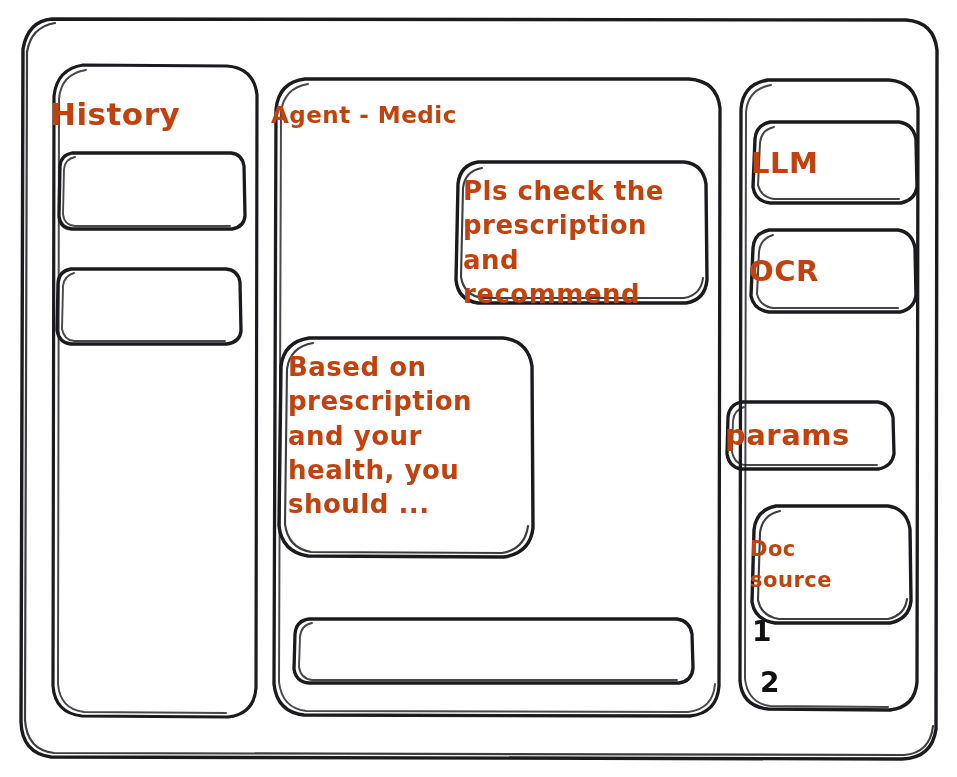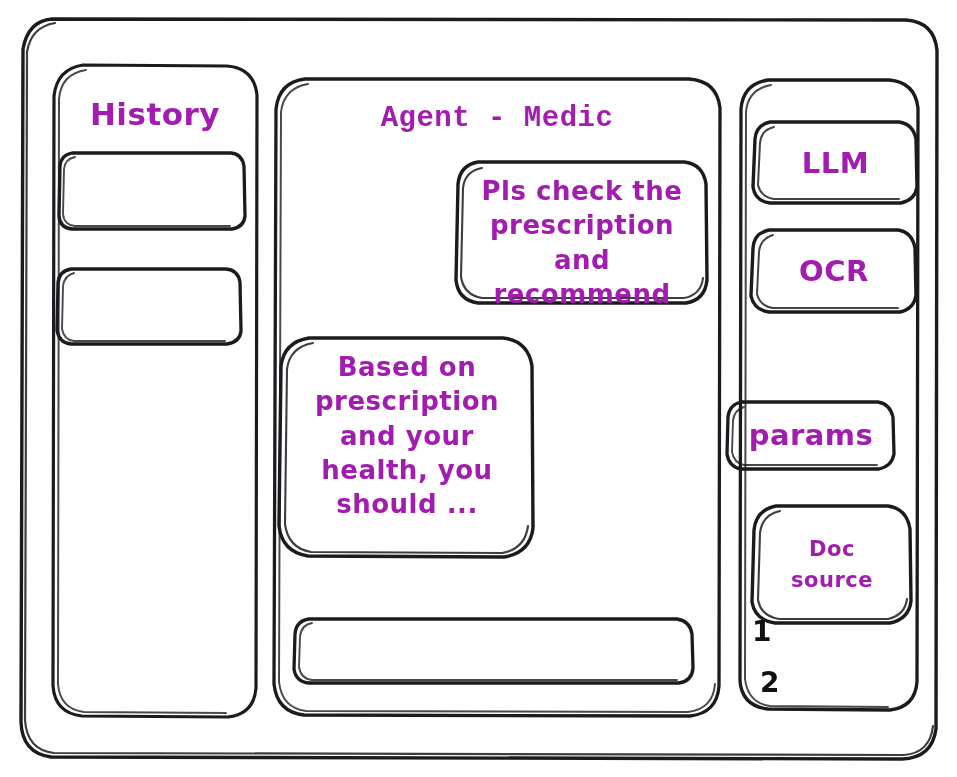--- a/index.html
+++ b/index.html
@@ -34,25 +34,25 @@
     fill: none;
     stroke: #1b1b1f;
     stroke-linecap: round;
     stroke-linejoin: round;
   }
 
   .label {
     position: absolute;
     left: 0;
     right: 0;
-    text-align: center;
+    text-align: left;
     font-family: "DejaVu Sans", sans-serif;
     font-weight: 600;
     letter-spacing: 0.5px;
-    color: #a21caf;
+    color: #c2410c;
     line-height: 1.32;
     white-space: pre-line;
     user-select: none;
   }
 
   
   #window-frame {
     left: 18px;
     top: 16px;
     width: 922px;
@@ -89,22 +89,21 @@
   #agent-panel {
     left: 271px;
     top: 76px;
     width: 452px;
     height: 642px;
   }
   #agent-title {
     left: 271px;
     top: 100px;
     width: 452px;
-    font-size: 29px;
-    font-family: Liberation Mono, monospace;
+    font-size: 23px;
   }
   #user-message {
     left: 453px;
     top: 158px;
     width: 258px;
     height: 148px;
   }
   #user-message .label {
     top: 16px;
     font-size: 26px;

